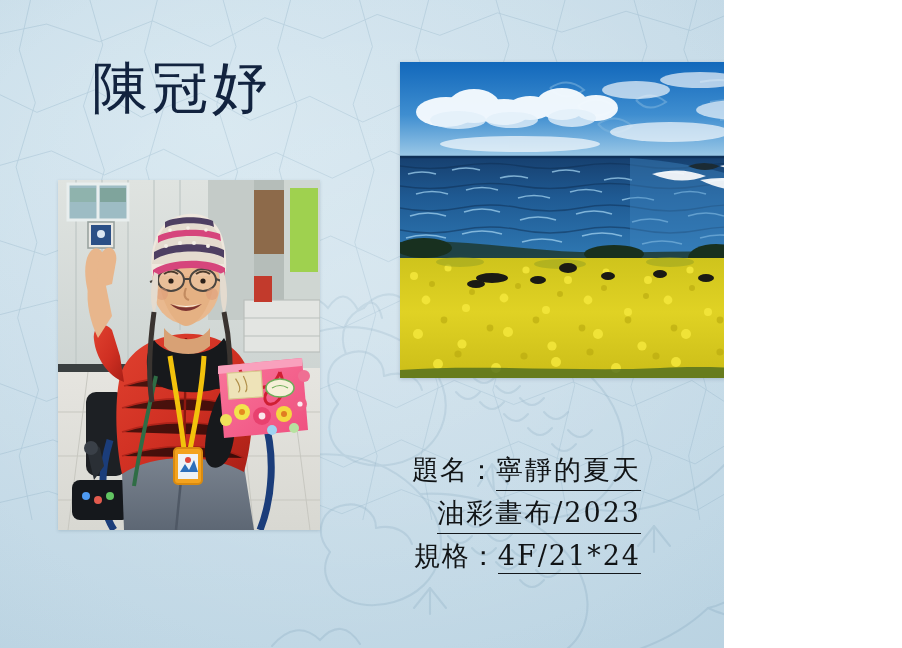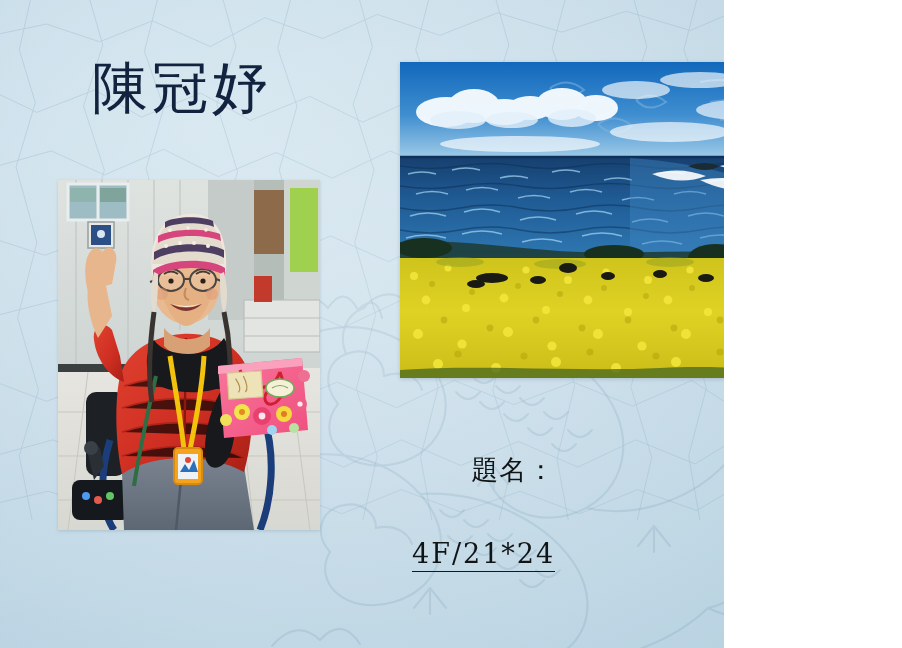--- a/index.html
+++ b/index.html
@@ -566,26 +566,29 @@
         <path d="M380 276 q6 -4 10 2 q-5 6 -10 2 M384 284 v10 M378 292 h14"></path>
       </g>
     </svg>
   </div>
 
   <div class="caption">
 
     <div class="cap-row">
       <span class="cap-label">題名：</span>
       <span class="cap-gap none"></span>
+      <span class="cap-value">寧靜的夏天</span>
     </div>
 
     <div class="cap-row">
       <span class="cap-gap wide"></span>
+      <span class="cap-value">油彩畫布/2023</span>
     </div>
 
     <div class="cap-row">
+      <span class="cap-label">規格：</span>
       <span class="cap-gap none"></span>
       <span class="cap-value">4F/21*24</span>
     </div>
 
   </div>
 
 </div>
 
 </body></html>

